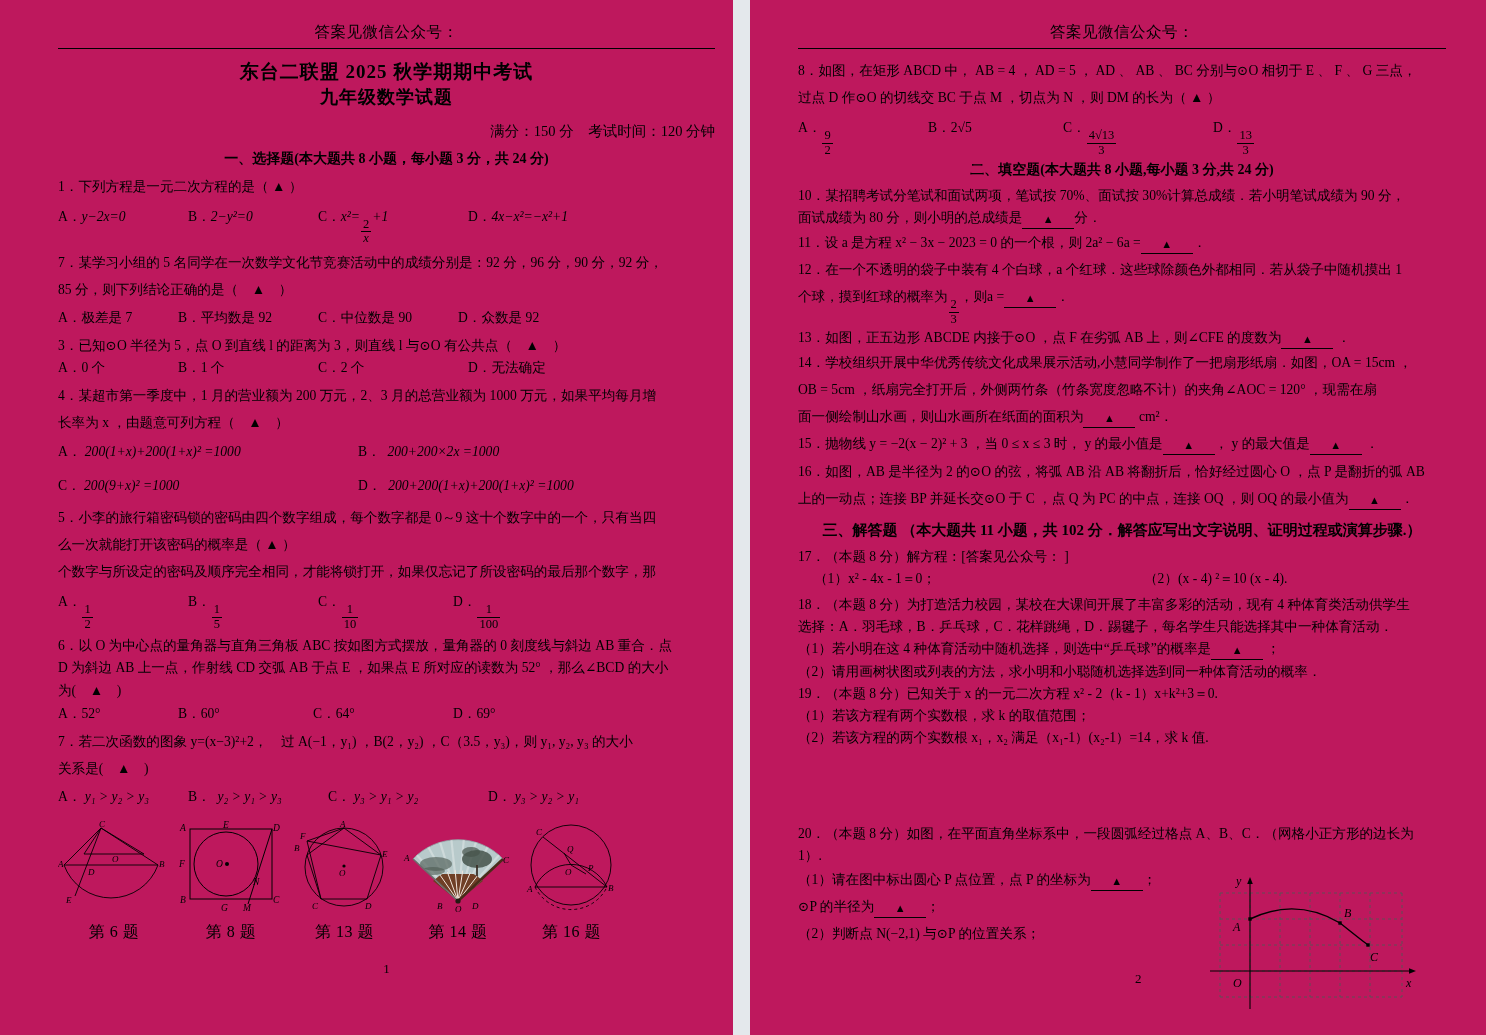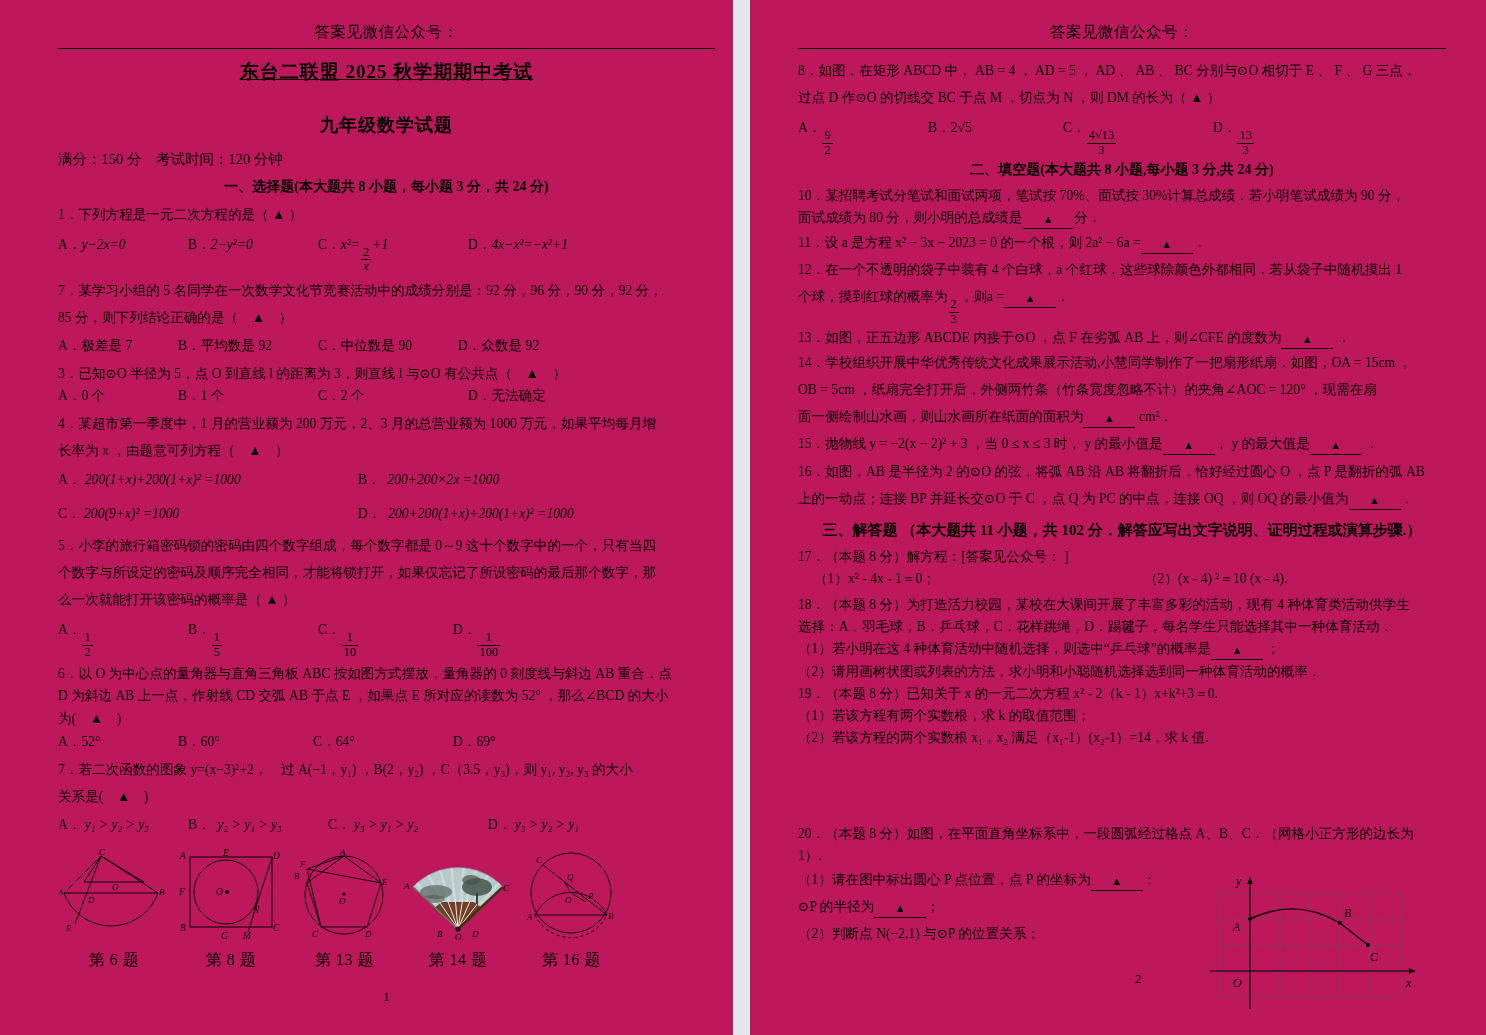--- a/index.html
+++ b/index.html
@@ -31,32 +31,31 @@
     letter-spacing: .5px;
     padding-bottom: 5px;
   }
   .rule { border-bottom: 1.1px solid #000; margin: 0 0 9px 0; }
 
   .exam-title {
     text-align: center;
     font-weight: bold;
     font-size: 19px;
     letter-spacing: 1px;
-    margin: 10px 0 28px 0;
-    text-decoration: underline;
+    margin: 10px 0 0 0;
   }
   .exam-sub {
     text-align: center;
     font-weight: bold;
     font-size: 18px;
     letter-spacing: 1px;
     margin: 0 0 13px 0;
   }
   .exam-meta {
-    text-align: left;
+    text-align: right;
     font-size: 14.5px;
     margin-bottom: 9px;
   }
 
   .section-head {
     font-weight: bold;
     font-size: 14px;
     margin: 2px 0 6px 0;
     text-align: center;
   }
@@ -163,22 +162,22 @@
     <div class="opts" style="line-height:2.2">
       <span class="opt" style="width:300px">A．&nbsp;<i>200(1+x)+200(1+x)² =1000</i></span>
       <span class="opt">B．&nbsp;&nbsp;<i>200+200×2x =1000</i></span>
     </div>
     <div class="opts" style="line-height:2.2">
       <span class="opt" style="width:300px">C．&nbsp;<i>200(9+x)² =1000</i></span>
       <span class="opt">D．&nbsp;&nbsp;<i>200+200(1+x)+200(1+x)² =1000</i></span>
     </div>
 
     <div class="q">5．小李的旅行箱密码锁的密码由四个数字组成，每个数字都是 0～9 这十个数字中的一个，只有当四</div>
+    <div class="q">么一次就能打开该密码的概率是（ ▲ ）</div>
     <div class="q">个数字与所设定的密码及顺序完全相同，才能将锁打开，如果仅忘记了所设密码的最后那个数字，那</div>
-    <div class="q">么一次就能打开该密码的概率是（ ▲ ）</div>
     <div class="opts math">
       <span class="opt" style="width:130px">A．<span class="frac">
             <span class="num">1</span>
             <span class="den">2</span>
           </span></span>
       <span class="opt" style="width:130px">B．<span class="frac">
             <span class="num">1</span>
             <span class="den">5</span>
           </span></span>
       <span class="opt" style="width:135px">C．<span class="frac">

